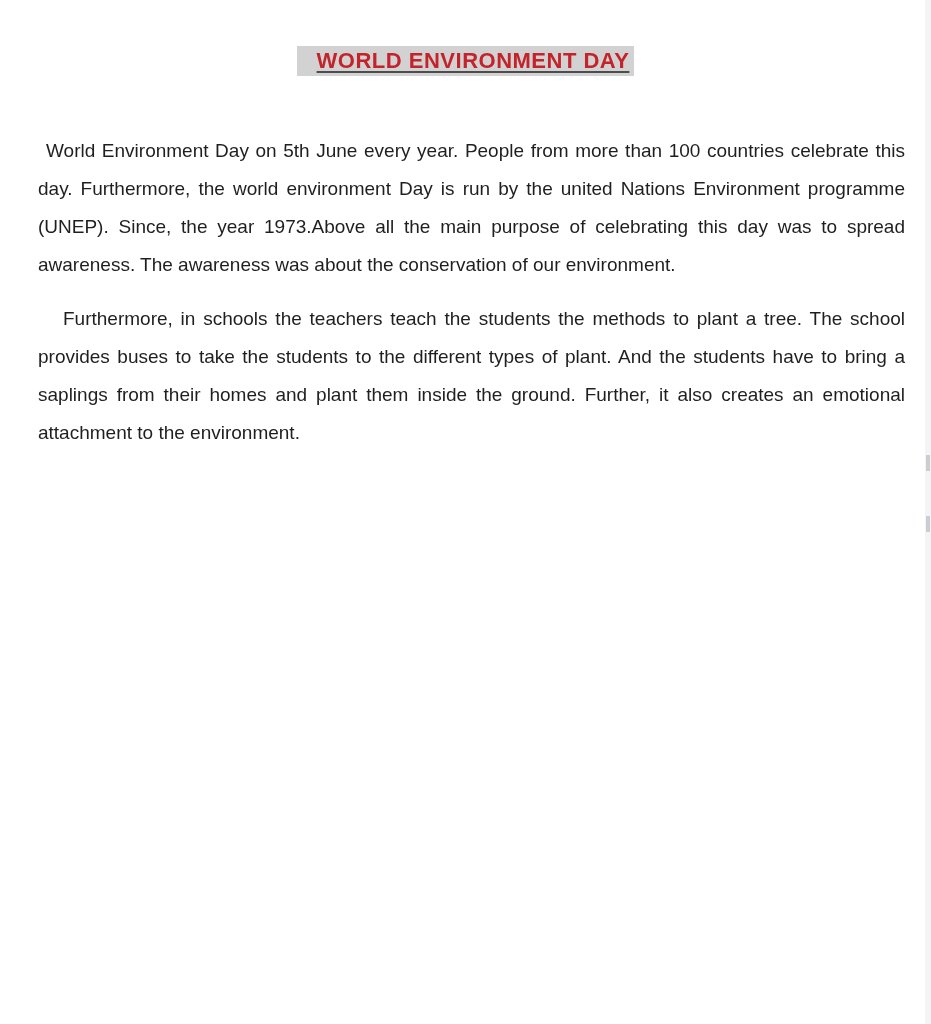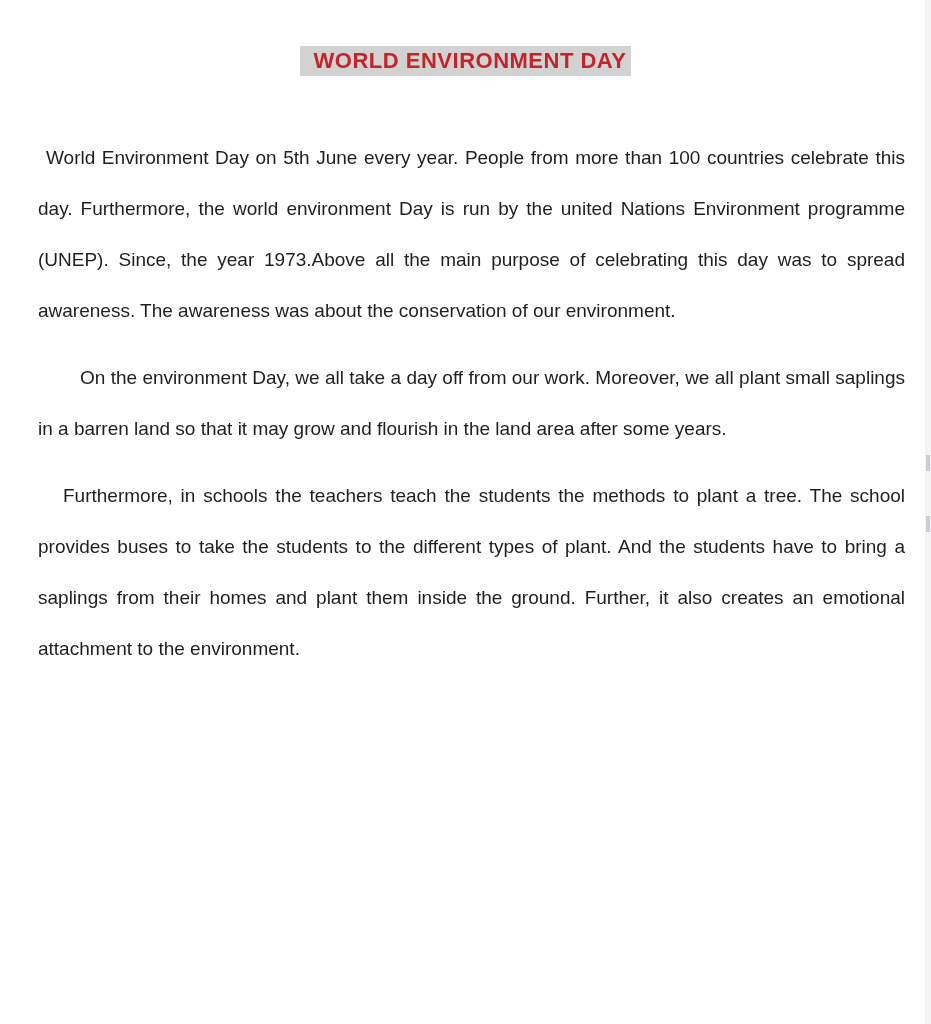--- a/index.html
+++ b/index.html
@@ -20,34 +20,35 @@
     padding-top: 46px;
   }
   .title {
     display: inline-block;
     background: var(--title-highlight, #d2d2d2);
     color: var(--title-text, #c3242b);
     font-weight: bold;
     font-size: 22px;
     letter-spacing: 0.5px;
     line-height: 27px;
-    padding: 1px 5px 2px 14px;
+    padding: 1px 5px 2px 20px;
+    text-decoration: underline;
     text-decoration-color: #4d4d4d;
     text-decoration-thickness: 2px;
     text-underline-offset: 3px;
   }
   .content {
     margin-top: 56px;
     padding-left: 38px;
     padding-right: 26px;
     color: var(--body-text, #1f1f1f);
   }
   .para {
     font-size: 19px;
-    line-height: 51px;
+    line-height: 38px;
     text-align: justify;
     margin: 12px 0 16px 0;
   }
   .para.indent-sm { text-indent: 8px; }
   .para.indent-lg { text-indent: 42px; }
   .para.indent-md { text-indent: 25px; }
   .signature {
     position: absolute;
     left: 38px;
     top: 782px;
@@ -82,20 +83,19 @@
 <body>
 
 <div class="page">
 
   <div class="title-row">
     <span class="title">WORLD ENVIRONMENT DAY</span>
   </div>
 
   <div class="content">
     <p class="para indent-sm">World Environment Day on 5th June every year. People from more than 100 countries celebrate this day. Furthermore, the world environment Day is run by the united Nations Environment programme (UNEP). Since, the year 1973.Above all the main purpose of celebrating this day was to spread awareness. The awareness was about the conservation of our environment.</p>
-    <p class="para indent-lg">On the environment Day, we all take a day off from our work. Moreover, we all plant small saplings in a barren land so that it may grow and flourish in the land area after some years.</p>
     <p class="para indent-md">Furthermore, in schools the teachers teach the students the methods to plant a tree. The school provides buses to take the students to the different types of plant. And the students have to bring a saplings from their homes and plant them inside the ground. Further, it also creates an emotional attachment to the environment.</p>
   </div>
 
 
   <div class="edge-strip"></div>
 
 </div>
 
 </body></html>

